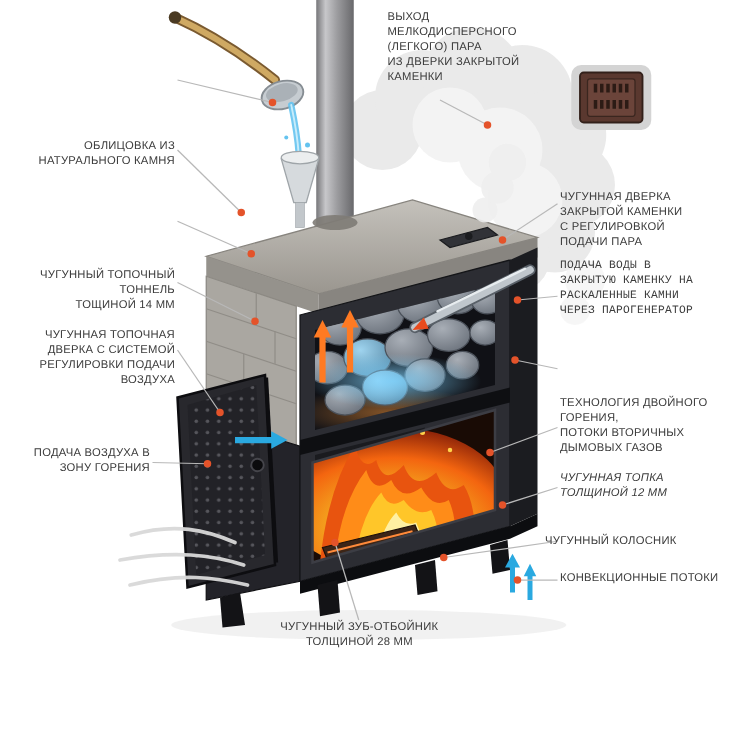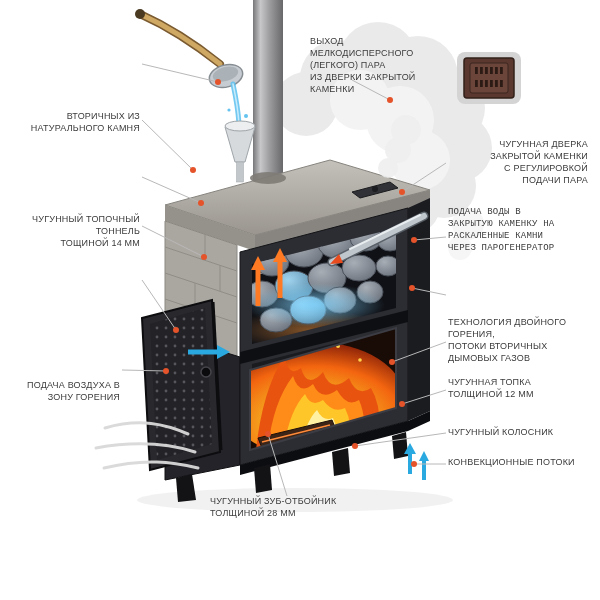--- a/index.html
+++ b/index.html
@@ -2,21 +2,21 @@
 <html><head>
 <meta charset="utf-8">
 <style>
   html,body{margin:0;padding:0;background:#ffffff;}
   .stage{position:relative;width:600px;height:600px;overflow:hidden;background:#fff;
          font-family:"Liberation Sans",sans-serif;}
   svg.art{position:absolute;left:0;top:0;}
   .lbl{position:absolute;font-size:9px;line-height:1.32;color:#3b3b3b;
        white-space:pre-line;letter-spacing:.2px;}
   .lbl.ra{text-align:right;}
-  .lbl.ca{}
+  .lbl.ca{text-align:center;}
 </style>
 </head>
 <body>
 
 <div class="stage">
 
 <svg class="art" width="600" height="600" viewBox="0 0 600 600">
   <defs>
     <linearGradient id="chimneyGrad" x1="0" y1="0" x2="1" y2="0">
       <stop offset="0" stop-color="#77777a"></stop>
@@ -294,44 +294,48 @@
     <circle cx="414" cy="240" r="3"></circle>
         <circle cx="412" cy="288" r="3"></circle>
     <circle cx="392" cy="362" r="3"></circle>
         <circle cx="402" cy="404" r="3"></circle>
     <circle cx="355" cy="446" r="3"></circle>
         <circle cx="414" cy="464" r="3"></circle>
     <circle cx="268" cy="434" r="3"></circle>
   </g>
 </svg>
 
-<div class="lbl ra" style="left:15px;top:111px;width:125px;">ВТОРИЧНЫХ ИЗ
+<div class="lbl ra" style="left:15px;top:111px;width:125px;">ОБЛИЦОВКА ИЗ
 НАТУРАЛЬНОГО КАМНЯ</div>
 <div class="lbl ra" style="left:15px;top:214px;width:125px;">ЧУГУННЫЙ ТОПОЧНЫЙ
 ТОННЕЛЬ
 ТОЩИНОЙ 14 ММ</div>
-<div class="lbl ra" style="left:8px;top:357px;width:112px;margin-top:23px;">ПОДАЧА ВОЗДУХА В
+<div class="lbl ra" style="left:15px;top:262px;width:125px;">ЧУГУННАЯ ТОПОЧНАЯ
+ДВЕРКА С СИСТЕМОЙ
+РЕГУЛИРОВКИ ПОДАЧИ
+ВОЗДУХА</div>
+<div class="lbl ra" style="left:8px;top:357px;width:112px;">ПОДАЧА ВОЗДУХА В
 ЗОНУ ГОРЕНИЯ</div>
-<div class="lbl" style="left:310px;top:8px;width:140px;margin-top:28px;">ВЫХОД
+<div class="lbl" style="left:310px;top:8px;width:140px;">ВЫХОД
 МЕЛКОДИСПЕРСНОГО
 (ЛЕГКОГО) ПАРА
 ИЗ ДВЕРКИ ЗАКРЫТОЙ
 КАМЕНКИ</div>
-<div class="lbl" style="left:448px;top:139px;width:140px;text-align:right;">ЧУГУННАЯ ДВЕРКА
+<div class="lbl" style="left:448px;top:152px;width:140px;">ЧУГУННАЯ ДВЕРКА
 ЗАКРЫТОЙ КАМЕНКИ
 С РЕГУЛИРОВКОЙ
 ПОДАЧИ ПАРА</div>
 <div class="lbl" style="left:448px;top:207px;width:145px;font-family:Liberation Mono, monospace;">ПОДАЧА ВОДЫ В
 ЗАКРЫТУЮ КАМЕНКУ НА
 РАСКАЛЕННЫЕ КАМНИ
 ЧЕРЕЗ ПАРОГЕНЕРАТОР</div>
 <div class="lbl" style="left:448px;top:317px;width:145px;">ТЕХНОЛОГИЯ ДВОЙНОГО
 ГОРЕНИЯ,
 ПОТОКИ ВТОРИЧНЫХ
 ДЫМОВЫХ ГАЗОВ</div>
-<div class="lbl" style="left:448px;top:377px;width:140px;">ЧУГУННАЯ ТОПКА
+<div class="lbl" style="left:448px;top:377px;width:140px;font-style:italic;">ЧУГУННАЯ ТОПКА
 ТОЛЩИНОЙ 12 ММ</div>
-<div class="lbl" style="left:448px;top:427px;width:145px;">ЧУГУННЫЙ КОЛОСНИК</div>
+<div class="lbl" style="left:436px;top:427px;width:145px;">ЧУГУННЫЙ КОЛОСНИК</div>
 <div class="lbl" style="left:448px;top:457px;width:148px;">КОНВЕКЦИОННЫЕ ПОТОКИ</div>
 <div class="lbl ca" style="left:210px;top:496px;width:155px;">ЧУГУННЫЙ ЗУБ-ОТБОЙНИК
 ТОЛЩИНОЙ 28 ММ</div>
 
 </div>
 
 </body></html>

